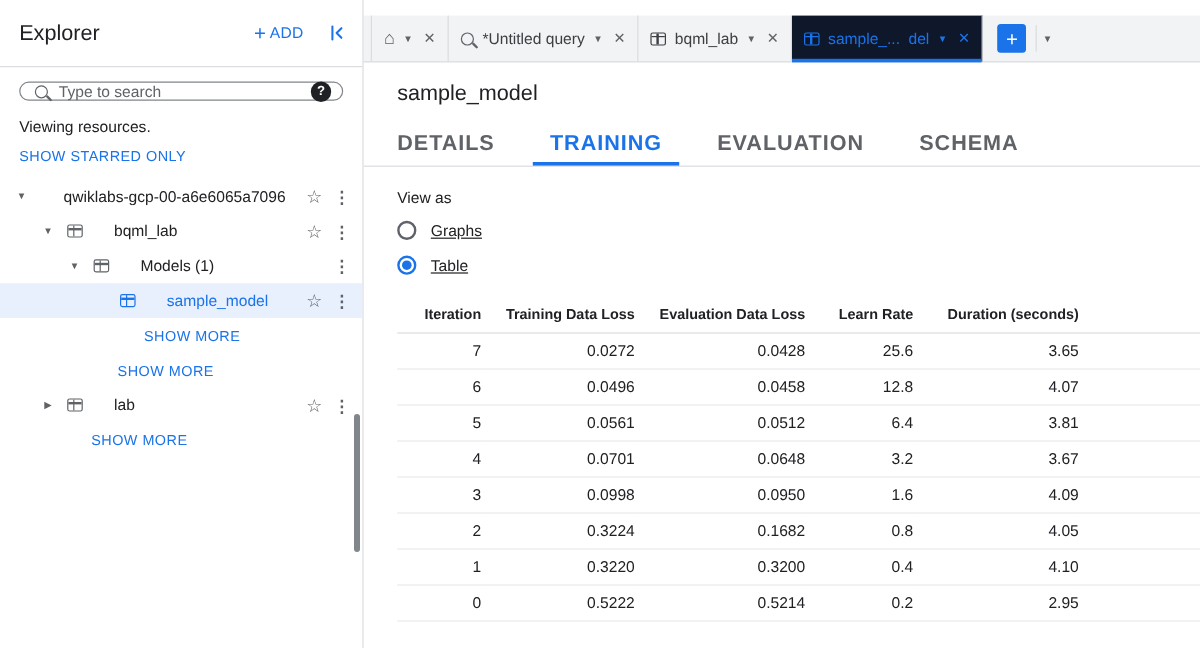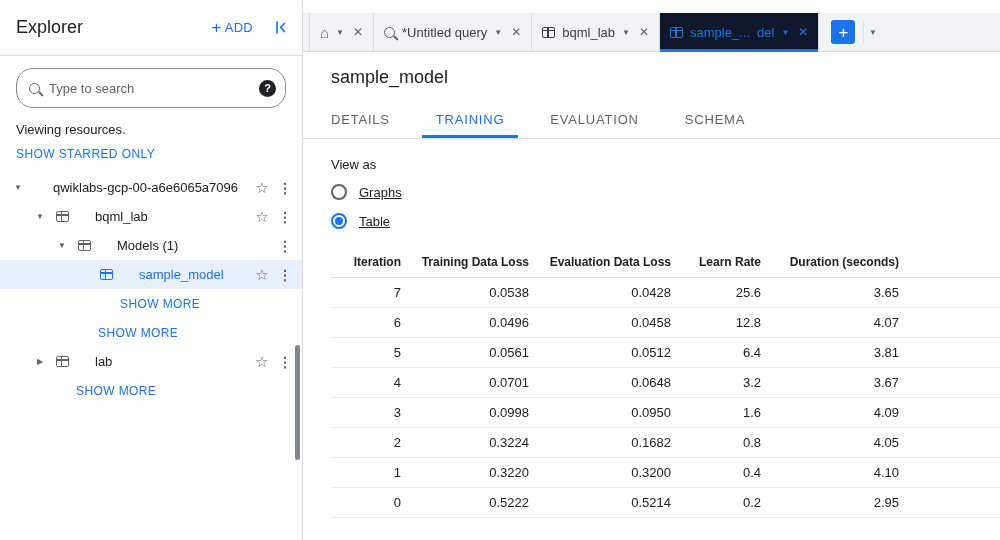--- a/index.html
+++ b/index.html
@@ -7,21 +7,21 @@
     font-family:"Liberation Sans", sans-serif; color:#202124; }
   .app { display:flex; width:1000px; height:540px; }
 
   
   .sidebar { width:303px; flex:0 0 303px; border-right:1px solid #dadce0; display:flex; flex-direction:column; position:relative; }
   .sb-header { height:56px; display:flex; align-items:center; padding:0 14px 0 16px; border-bottom:1px solid #dadce0;text-align:right; }
   .sb-title { font-size:18px; color:#202124; }
   .sb-add { margin-left:auto; color:#1a73e8; font-size:13px; font-weight:500; letter-spacing:.25px; display:flex; align-items:center; gap:3px; cursor:pointer; }
   .sb-add .plus { font-size:17px; font-weight:400; line-height:1; }
   .sb-collapse { margin-left:20px; display:flex; cursor:pointer; }
-  .search-wrap { margin:12px 16px 8px 16px; height:40px; border:1px solid #80868b; border-radius:17px; display:flex; align-items:center; padding:0 9px 0 12px; gap:9px; background:#fff; }
+  .search-wrap { margin:12px 16px 8px 16px; height:16px; border:1px solid #80868b; border-radius:17px; display:flex; align-items:center; padding:0 9px 0 12px; gap:9px; background:#fff; }
   .mag-icon { width:11px; height:11px; border:1.6px solid #5f6368; border-radius:50%; position:relative; flex:0 0 auto; }
   .mag-icon::after { content:""; position:absolute; width:6px; height:1.6px; background:#5f6368; transform:rotate(45deg); right:-5px; bottom:-2px; border-radius:1px; }
   .search-input { border:none; outline:none; flex:1; font-size:13px; color:#202124; font-family:inherit; background:transparent; min-width:0; }
   .search-input::placeholder { color:#5f6368; }
   .help-dot { width:17px; height:17px; border-radius:50%; background:#202124; color:#fff; font-size:11px; font-weight:700; display:flex; align-items:center; justify-content:center; flex:0 0 auto; cursor:pointer; }
   .viewing { font-size:13px; color:#202124; padding:6px 16px 0 16px; }
   .starred { font-size:12px; color:#1a73e8; font-weight:500; letter-spacing:.4px; padding:10px 16px 12px 16px; cursor:pointer; }
   .tree { flex:1; overflow:hidden; }
   .tree-row { height:29px; display:flex; align-items:center; font-size:13px; color:#202124; padding-right:8px; cursor:pointer; }
   .tree-row.selected { background:#e8f0fe; }
@@ -51,21 +51,21 @@
   .tab .t-caret { font-size:8px; color:#5f6368; }
   .tab.active .t-caret { color:#1a73e8; }
   .tab .t-close { font-size:12px; color:#5f6368; margin-left:2px; }
   .tab.active .t-close { color:#1a73e8; }
   .newtab-btn { width:24px; height:24px; background:#1a73e8; color:#fff; border-radius:3px; display:flex; align-items:center; justify-content:center; font-size:17px; line-height:1; margin-left:12px; align-self:center; cursor:pointer; }
   .newtab-caret { align-self:center; margin-left:8px; width:18px; height:22px; display:flex; align-items:center; justify-content:center; color:#5f6368; font-size:8px; border-left:1px solid #dadce0; cursor:pointer; }
 
   .title-row { padding:15px 0 13px 28px; }
   .page-title { font-size:18px; color:#202124; }
   .subtabs { display:flex; border-bottom:1px solid #dadce0; padding-left:28px; }
-  .subtab { padding:0 14px; height:37px; line-height:37px; font-size:13px; font-weight:400; letter-spacing:.8px; color:#5f6368; position:relative; margin-right:18px; cursor:pointer;text-align:right; }
+  .subtab { padding:0 14px; height:37px; line-height:37px; font-size:18px; font-weight:700; letter-spacing:.8px; color:#5f6368; position:relative; margin-right:18px; cursor:pointer;text-align:right; }
   .subtab:first-child { margin-left:-14px; }
   .subtab.active { color:#1a73e8; }
   .subtab.active::after { content:""; position:absolute; left:0; right:0; bottom:0; height:3px; background:#1a73e8; }
 
   .body { padding:0 0 0 28px; }
   .view-as { font-size:13px; font-weight:500; margin-top:18px; color:#202124; }
   .radio-row { display:flex; align-items:center; gap:12px; margin-top:11px; height:18px; cursor:pointer; }
   .radio { width:16px; height:16px; border:2px solid #5f6368; border-radius:50%; position:relative; flex:0 0 auto; }
   .radio.checked { border-color:#1a73e8; }
   .radio.checked::after { content:""; position:absolute; left:2px; top:2px; width:8px; height:8px; border-radius:50%; background:#1a73e8; }
@@ -232,21 +232,21 @@
               <th>Training Data Loss</th>
               <th>Evaluation Data Loss</th>
               <th>Learn Rate</th>
               <th>Duration (seconds)</th>
               <th></th>
             </tr>
           </thead>
         <tbody id="tbody">
             <tr>
               <td>7</td>
-              <td>0.0538</td>
+              <td>0.0272</td>
               <td>0.0428</td>
               <td>25.6</td>
               <td>3.65</td>
               <td></td>
             </tr>
             <tr>
               <td>6</td>
               <td>0.0496</td>
               <td>0.0458</td>
               <td>12.8</td>

